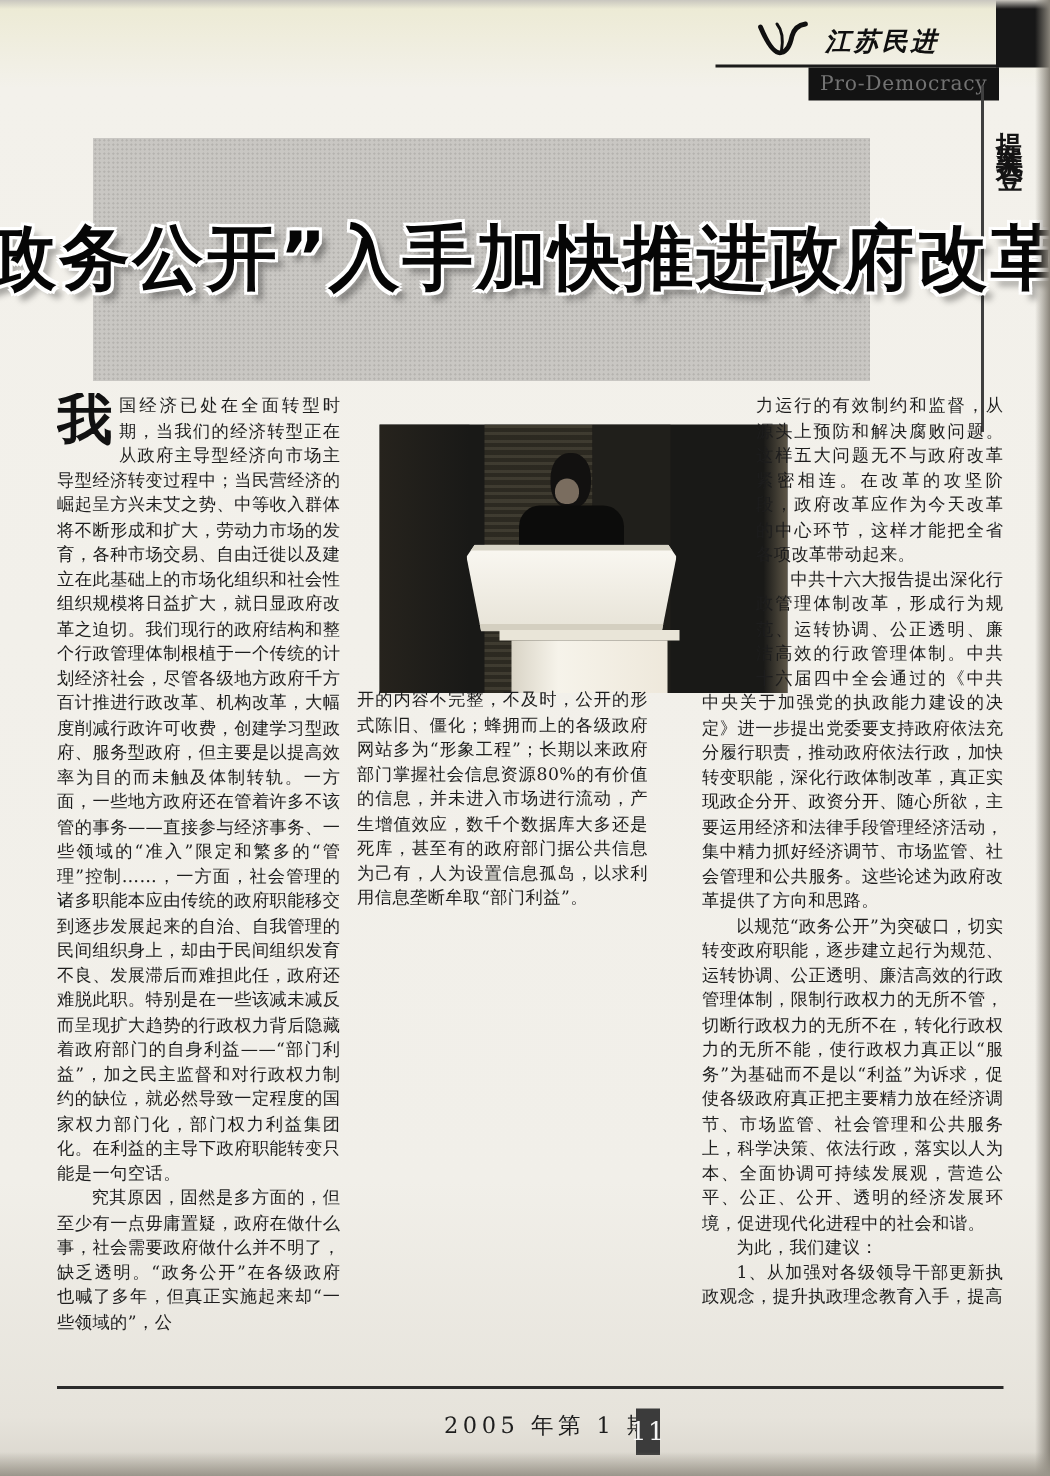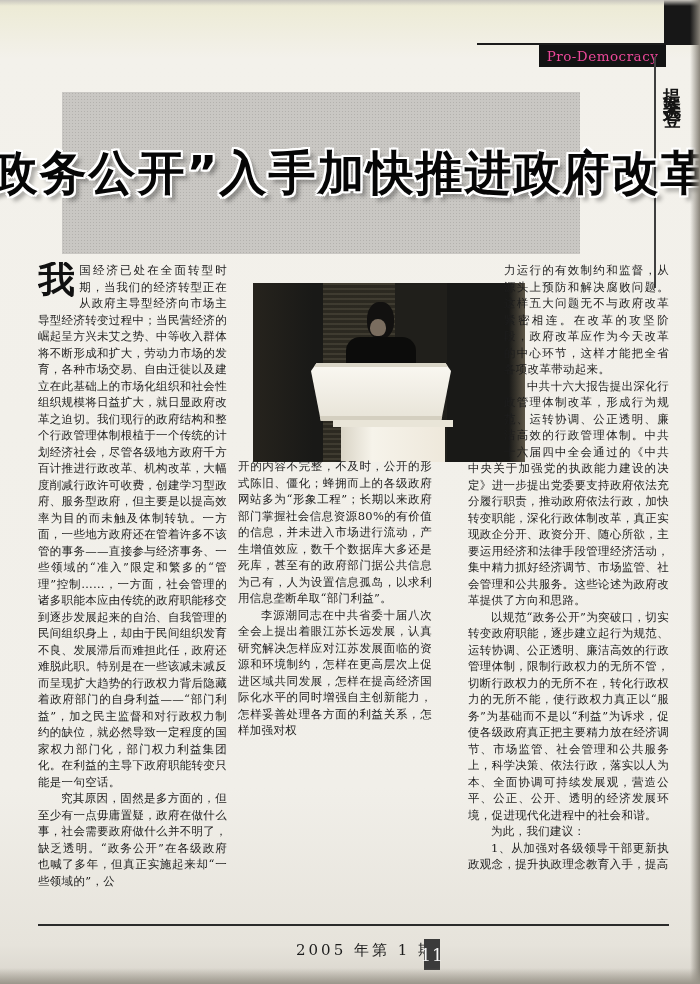--- a/index.html
+++ b/index.html
@@ -7,21 +7,21 @@
     position:relative;width:700px;height:984px;margin:0 auto;overflow:hidden;
     background:linear-gradient(180deg,#ecead3 0%,#f3f1eb 6%,#f1efe9 80%,#e6e3db 96%,#d8d4cb 100%);
     font-family:"DejaVu Serif", serif;color:#1c1c1c;
   }
   
   .logo-block{position:absolute;left:505px;top:14px;display:flex;align-items:center;gap:5px;}
   .logo-text{font-size:17px;font-weight:700;font-style:italic;letter-spacing:2px;color:#101010;}
   .logo-underline{position:absolute;left:477px;top:43px;width:189px;height:2px;background:#1b1b1b;}
   .tagline-bar{position:absolute;left:539px;top:45px;width:127px;height:22px;background:#131313;
     display:flex;align-items:center;justify-content:center;}
-  .tagline-bar span{color:#ec4899;font-size:13.5px;letter-spacing:.5px;font-family:"DejaVu Serif",serif;}
+  .tagline-bar span{color:#737373;font-size:13.5px;letter-spacing:.5px;font-family:"DejaVu Serif",serif;}
   .corner-block{position:absolute;left:664px;top:0;width:36px;height:45px;background:#171717;}
   .side-rule{position:absolute;left:654px;top:57px;width:2px;height:231px;background:#3f3f3f;}
   .side-label{position:absolute;left:660px;top:74px;writing-mode:vertical-rl;text-orientation:upright;
     font-family:"DejaVu Sans",sans-serif;font-size:18px;font-weight:800;letter-spacing:7px;color:#141414;}
   
   .banner{
     position:absolute;left:62px;top:92px;width:518px;height:162px;
     background-color:#c9c7c3;
     background-image:radial-gradient(#b3b1ad 0.6px, rgba(0,0,0,0) 0.7px);
     background-size:3px 3px;
@@ -73,20 +73,27 @@
   .edge-bottom{position:absolute;left:0;bottom:0;width:100%;height:16px;
     background:linear-gradient(180deg,rgba(110,105,95,0),#9b968b);pointer-events:none;}
   .edge-top{position:absolute;left:0;top:0;width:100%;height:6px;
     background:linear-gradient(180deg,#c9c6bf,rgba(200,197,190,0));pointer-events:none;}
 </style>
 </head>
 <body>
 
 <div class="page">
 
+  <div class="logo-block">
+    <svg width="40" height="26" viewBox="0 0 40 26">
+      <path d="M2 4 Q10 23 16 21 Q21 20 23 10 Q25 3 32 2" stroke="#101010" stroke-width="3.2" fill="none" stroke-linecap="round"></path>
+      <path d="M13 2 Q18 8 16 20" stroke="#101010" stroke-width="2" fill="none" stroke-linecap="round"></path>
+    </svg>
+    <span class="logo-text">江苏民进</span>
+  </div>
   <div class="logo-underline"></div>
   <div class="tagline-bar">
     <span>Pro-Democracy</span>
   </div>
   <div class="corner-block"></div>
   <div class="side-rule"></div>
   <div class="side-label">提案选登</div>
 
   <section class="banner">
     <div class="title-line">从“政务公开”入手</div>
@@ -109,21 +116,20 @@
 
   <div class="col col1">
     <p class="para">
       <span class="dropcap">我</span><span>国经济已处在全面转型时期，当我们的经济转型正在从政府主导型经济向市场主导型经济转变过程中；当民营经济的崛起呈方兴未艾之势、中等收入群体将不断形成和扩大，劳动力市场的发育，各种市场交易、自由迁徙以及建立在此基础上的市场化组织和社会性组织规模将日益扩大，就日显政府改革之迫切。我们现行的政府结构和整个行政管理体制根植于一个传统的计划经济社会，尽管各级地方政府千方百计推进行政改革、机构改革，大幅度削减行政许可收费，创建学习型政府、服务型政府，但主要是以提高效率为目的而未触及体制转轨。一方面，一些地方政府还在管着许多不该管的事务——直接参与经济事务、一些领域的“准入”限定和繁多的“管理”控制……，一方面，社会管理的诸多职能本应由传统的政府职能移交到逐步发展起来的自治、自我管理的民间组织身上，却由于民间组织发育不良、发展滞后而难担此任，政府还难脱此职。特别是在一些该减未减反而呈现扩大趋势的行政权力背后隐藏着政府部门的自身利益——“部门利益”，加之民主监督和对行政权力制约的缺位，就必然导致一定程度的国家权力部门化，部门权力利益集团化。在利益的主导下政府职能转变只能是一句空话。</span>
     </p>
     <p class="indent">究其原因，固然是多方面的，但至少有一点毋庸置疑，政府在做什么事，社会需要政府做什么并不明了，缺乏透明。“政务公开”在各级政府也喊了多年，但真正实施起来却“一些领域的”，公</p>
   </div>
 
   <div class="col col2">
     <p>开的内容不完整，不及时，公开的形式陈旧、僵化；蜂拥而上的各级政府网站多为“形象工程”；长期以来政府部门掌握社会信息资源80%的有价值的信息，并未进入市场进行流动，产生增值效应，数千个数据库大多还是死库，甚至有的政府部门据公共信息为己有，人为设置信息孤岛，以求利用信息垄断牟取“部门利益”。</p>
-    <p class="indent">李源潮同志在中共省委十届八次全会上提出着眼江苏长远发展，认真研究解决怎样应对江苏发展面临的资源和环境制约，怎样在更高层次上促进区域共同发展，怎样在提高经济国际化水平的同时增强自主创新能力，怎样妥善处理各方面的利益关系，怎样加强对权</p>
   </div>
 
   <div class="col col3">
     <div class="col3-notch"></div>
     <p>力运行的有效制约和监督，从源头上预防和解决腐败问题。这样五大问题无不与政府改革紧密相连。在改革的攻坚阶段，政府改革应作为今天改革的中心环节，这样才能把全省各项改革带动起来。</p>
     <p class="indent">中共十六大报告提出深化行政管理体制改革，形成行为规范、运转协调、公正透明、廉洁高效的行政管理体制。中共十六届四中全会通过的《中共中央关于加强党的执政能力建设的决定》进一步提出党委要支持政府依法充分履行职责，推动政府依法行政，加快转变职能，深化行政体制改革，真正实现政企分开、政资分开、随心所欲，主要运用经济和法律手段管理经济活动，集中精力抓好经济调节、市场监管、社会管理和公共服务。这些论述为政府改革提供了方向和思路。</p>
     <p class="indent">以规范“政务公开”为突破口，切实转变政府职能，逐步建立起行为规范、运转协调、公正透明、廉洁高效的行政管理体制，限制行政权力的无所不管，切断行政权力的无所不在，转化行政权力的无所不能，使行政权力真正以“服务”为基础而不是以“利益”为诉求，促使各级政府真正把主要精力放在经济调节、市场监管、社会管理和公共服务上，科学决策、依法行政，落实以人为本、全面协调可持续发展观，营造公平、公正、公开、透明的经济发展环境，促进现代化进程中的社会和谐。</p>
     <p class="indent">为此，我们建议：</p>
     <p class="indent">1、从加强对各级领导干部更新执政观念，提升执政理念教育入手，提高</p>
   </div>

